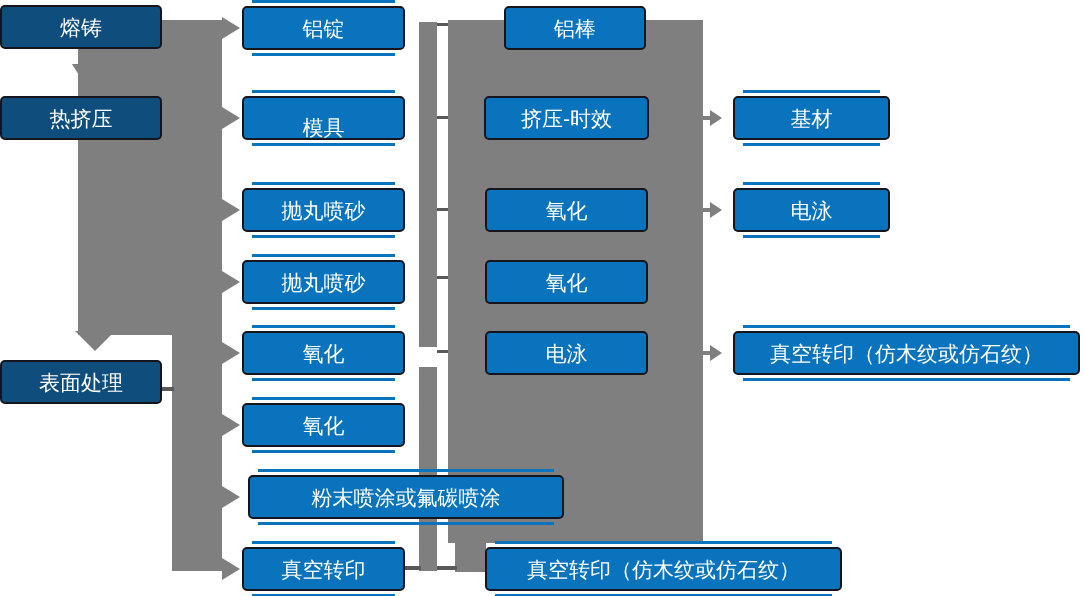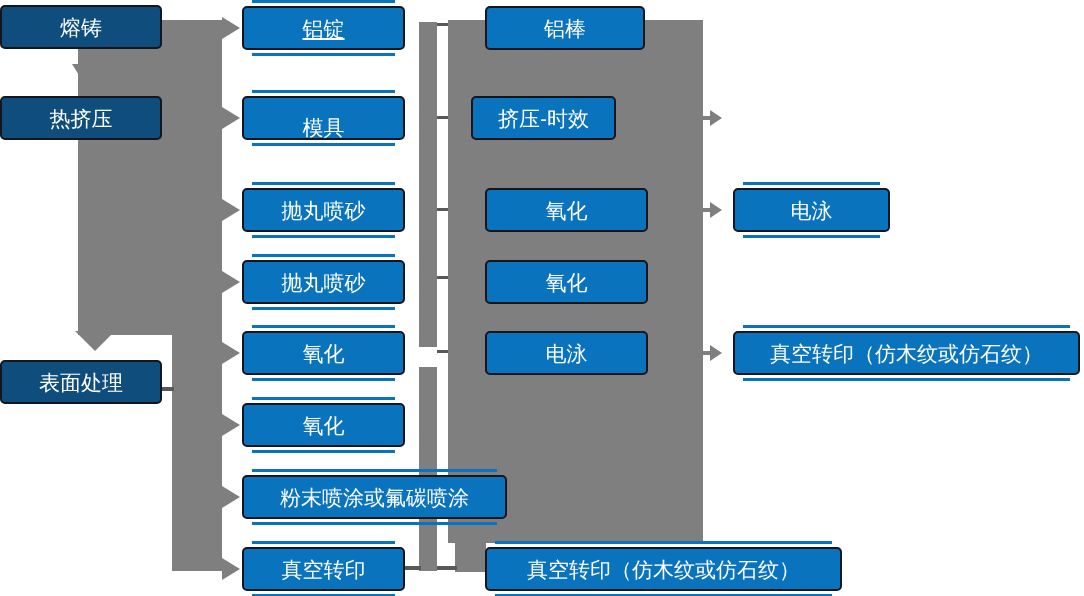--- a/index.html
+++ b/index.html
@@ -93,64 +93,67 @@
   <div class="box dark" style="left:0px;top:96px;width:162px;">
     <span>热挤压</span>
   </div>
   <div class="box dark" style="left:0px;top:5px;width:162px;">
     <span>熔铸</span>
   </div>
   <div class="box dark" style="left:0px;top:360px;width:162px;">
     <span>表面处理</span>
   </div>
 
-  <div class="box striped" style="left:242px;top:6px;width:163px;text-decoration:underline;">
+  <div class="box striped" style="left:242px;top:6px;width:163px;">
     <span>铝锭</span>
   </div>
   <div class="box striped" style="left:242px;top:96px;width:163px;align-items:flex-end;">
     <span>模具</span>
   </div>
   <div class="box striped" style="left:242px;top:188px;width:163px;">
     <span>抛丸喷砂</span>
   </div>
   <div class="box striped" style="left:242px;top:260px;width:163px;">
     <span>抛丸喷砂</span>
   </div>
   <div class="box striped" style="left:242px;top:331px;width:163px;">
     <span>氧化</span>
   </div>
   <div class="box striped" style="left:242px;top:403px;width:163px;">
     <span>氧化</span>
   </div>
-  <div class="box striped" style="left:242px;top:475px;width:265px;">
+  <div class="box striped" style="left:248px;top:475px;width:316px;">
     <span>粉末喷涂或氟碳喷涂</span>
   </div>
   <div class="box striped" style="left:242px;top:547px;width:163px;">
     <span>真空转印</span>
   </div>
 
-  <div class="box" style="left:485px;top:6px;width:160px;">
+  <div class="box" style="left:504px;top:6px;width:142px;">
     <span>铝棒</span>
   </div>
-  <div class="box" style="left:471px;top:96px;width:145px;">
+  <div class="box" style="left:484px;top:96px;width:165px;">
     <span>挤压-时效</span>
   </div>
   <div class="box" style="left:485px;top:188px;width:163px;">
     <span>氧化</span>
   </div>
   <div class="box" style="left:485px;top:260px;width:163px;">
     <span>氧化</span>
   </div>
   <div class="box" style="left:485px;top:331px;width:163px;">
     <span>电泳</span>
   </div>
   <div class="box striped" style="left:485px;top:547px;width:357px;">
     <span>真空转印（仿木纹或仿石纹）</span>
   </div>
 
+  <div class="box striped" style="left:733px;top:96px;width:157px;">
+    <span>基材</span>
+  </div>
   <div class="box striped" style="left:733px;top:188px;width:157px;">
     <span>电泳</span>
   </div>
   <div class="box striped" style="left:733px;top:331px;width:347px;">
     <span>真空转印（仿木纹或仿石纹）</span>
   </div>
 
 </div>
 
 </body></html>

